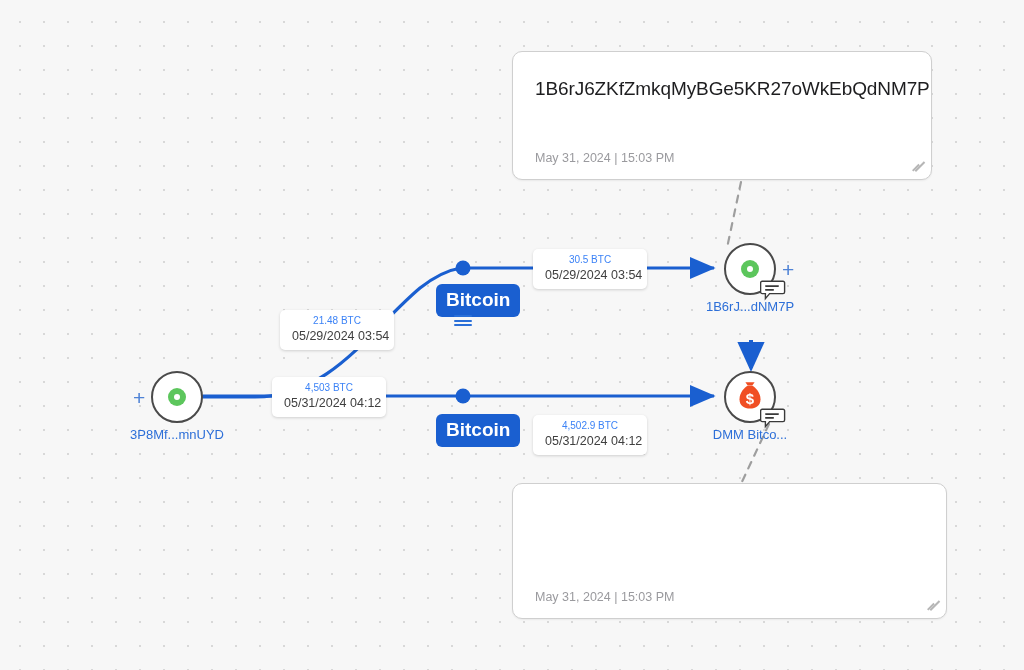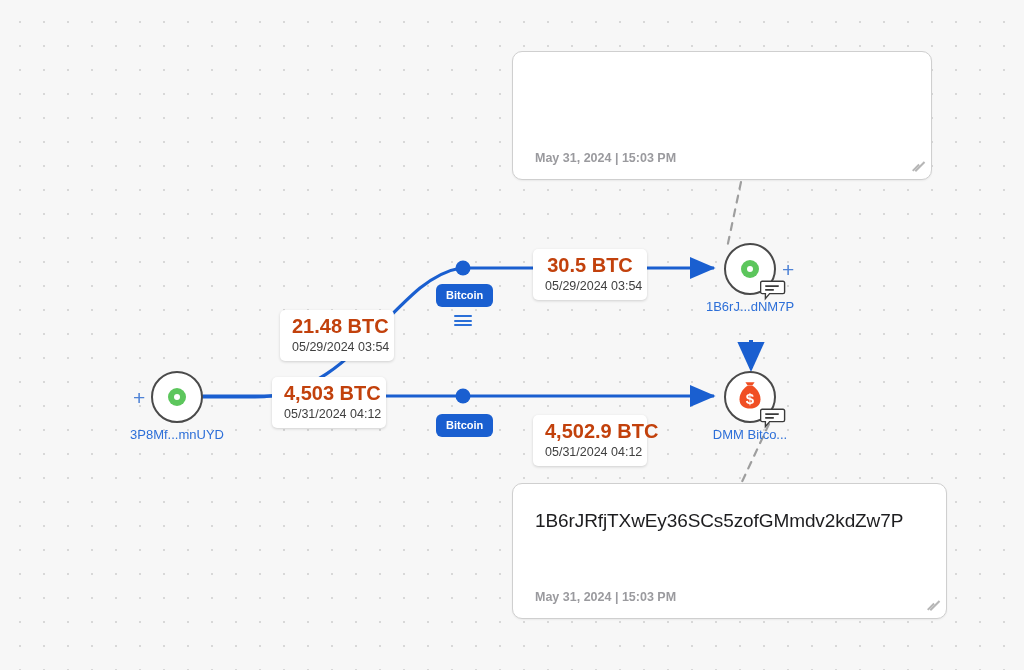--- a/index.html
+++ b/index.html
@@ -43,21 +43,20 @@
     color: #1d1d1f;
     letter-spacing: -0.1px;
     white-space: nowrap;
   }
   .note-date {
     position: absolute;
     left: 22px;
     bottom: 14px;
     font-size: 12.5px;
     color: #9a9a9e;
-    font-weight: bold;
   }
   .resize-handle {
     position: absolute;
     right: 7px;
     bottom: 6px;
     width: 14px;
     height: 14px;
   }
   .resize-handle i {
     position: absolute;
@@ -142,41 +141,41 @@
   .tx-label {
     position: absolute;
     background: #ffffff;
     border-radius: 5px;
     box-shadow: 0 1px 3px rgba(0,0,0,0.16);
     padding: 5px 12px 6px 12px;
     text-align: center;
     box-sizing: border-box;
   }
   .tx-amount {
-    font-size: 20px;
-    color: #c2410c;
-    font-weight: 700;
+    font-size: 10px;
+    color: #3b82f6;
+    font-weight: 400;
     white-space: nowrap;
     line-height: 1.15;
   }
   .tx-date {
     font-size: 12.5px;
     color: #404040;
     white-space: nowrap;
     line-height: 1.3;
     margin-top: 1px;
   }
 
   
   .asset-badge {
     position: absolute;
     background: #1a5fd0;
     color: #ffffff;
     border-radius: 6px;
-    font-size: 11px;
+    font-size: 19px;
     font-weight: 700;
     padding: 5px 10px 6px 10px;
     white-space: nowrap;
   }
   .hamburger {
     position: absolute;
     width: 18px;
     height: 12px;
   }
   .hamburger i {
@@ -217,29 +216,29 @@
     <circle cx="463" cy="268" r="7.5" fill="#1a5fd0"></circle>
     <circle cx="463" cy="396" r="7.5" fill="#1a5fd0"></circle>
 
     <path d="M 751 340 L 751 368" stroke="#1a5fd0" stroke-width="4" fill="none" marker-end="url(#arrowbluedown)"></path>
 
     <path d="M 741 182 L 727 248" stroke="#9e9e9e" stroke-width="2.2" fill="none" stroke-dasharray="7 7" stroke-linecap="round"></path>
     <path d="M 769 424 L 741 484" stroke="#9e9e9e" stroke-width="2.2" fill="none" stroke-dasharray="7 7" stroke-linecap="round"></path>
   </svg>
 
   <div class="note-card" style="left:512px; top:51px; width:420px; height:129px;">
+    <div class="note-text">1B6rJ6ZKfZmkqMyBGe5KR27oWkEbQdNM7P</div>
     <div class="note-date">May 31, 2024 | 15:03 PM</div>
     <div class="resize-handle">
       <i></i>
         <i></i>
     </div>
   </div>
 
   <div class="note-card" style="left:512px; top:483px; width:435px; height:136px;">
-    <div class="note-text">1B6rJRfjTXwEy36SCs5zofGMmdv2kdZw7P</div>
     <div class="note-date">May 31, 2024 | 15:03 PM</div>
     <div class="resize-handle">
       <i></i>
         <i></i>
     </div>
   </div>
 
   <div class="node" style="left:151px; top:371px;">
     <div class="node-ring"></div>
     <div class="node-dot"></div>

